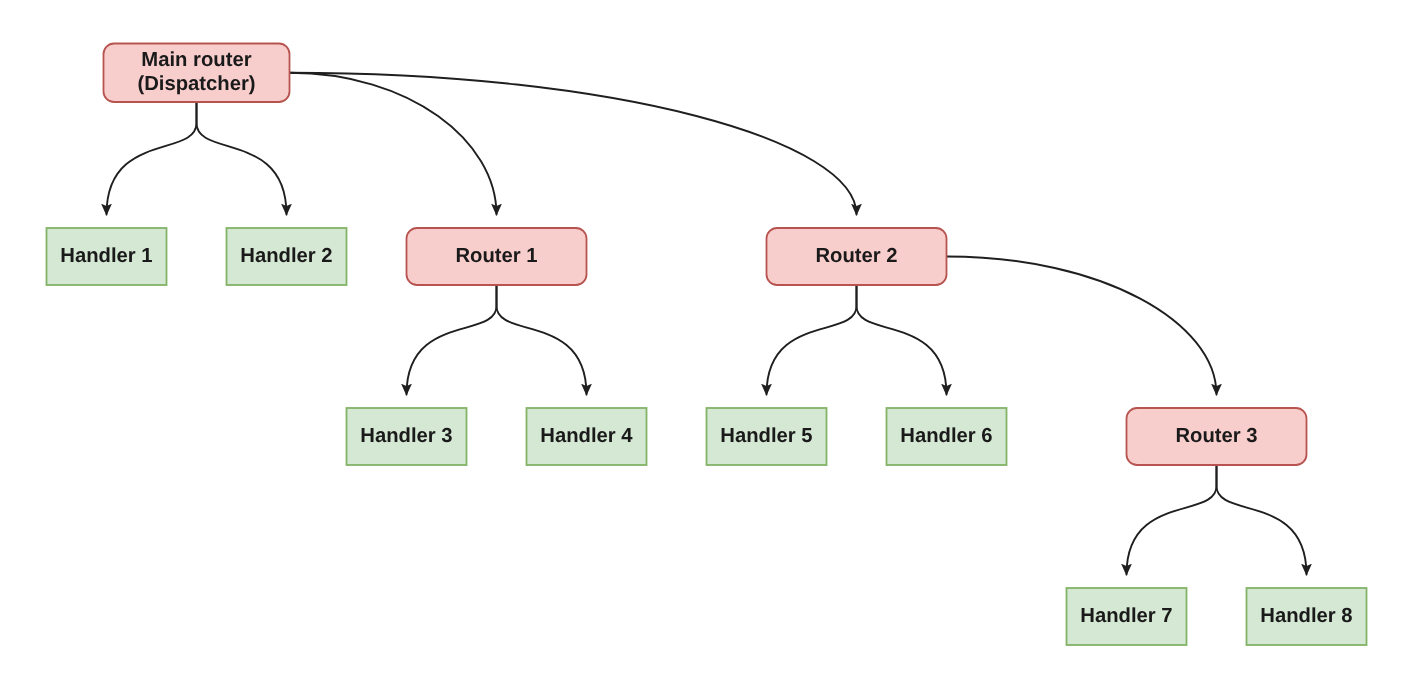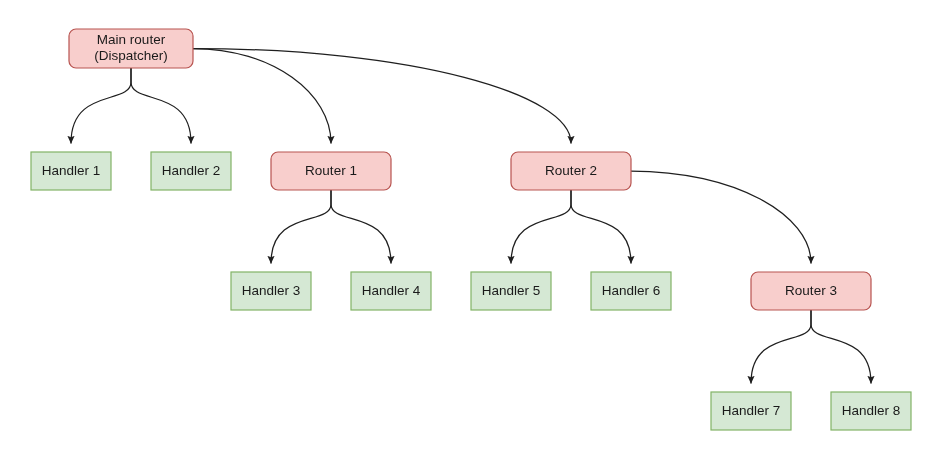--- a/index.html
+++ b/index.html
@@ -12,20 +12,21 @@
     width: 941px;
     height: 461px;
     font-family: "Liberation Sans", sans-serif;
     overflow: hidden;
   }
   #diagram-canvas {
     position: relative;
     width: 744px;
     height: 461px;
     background: #ffffff;
+    font-weight: bold;
   }
   svg.diagram-svg {
     position: absolute;
     left: 0;
     top: 0;
     width: 941px;
     height: 461px;
     display: block;
   }
   .node-rect {

